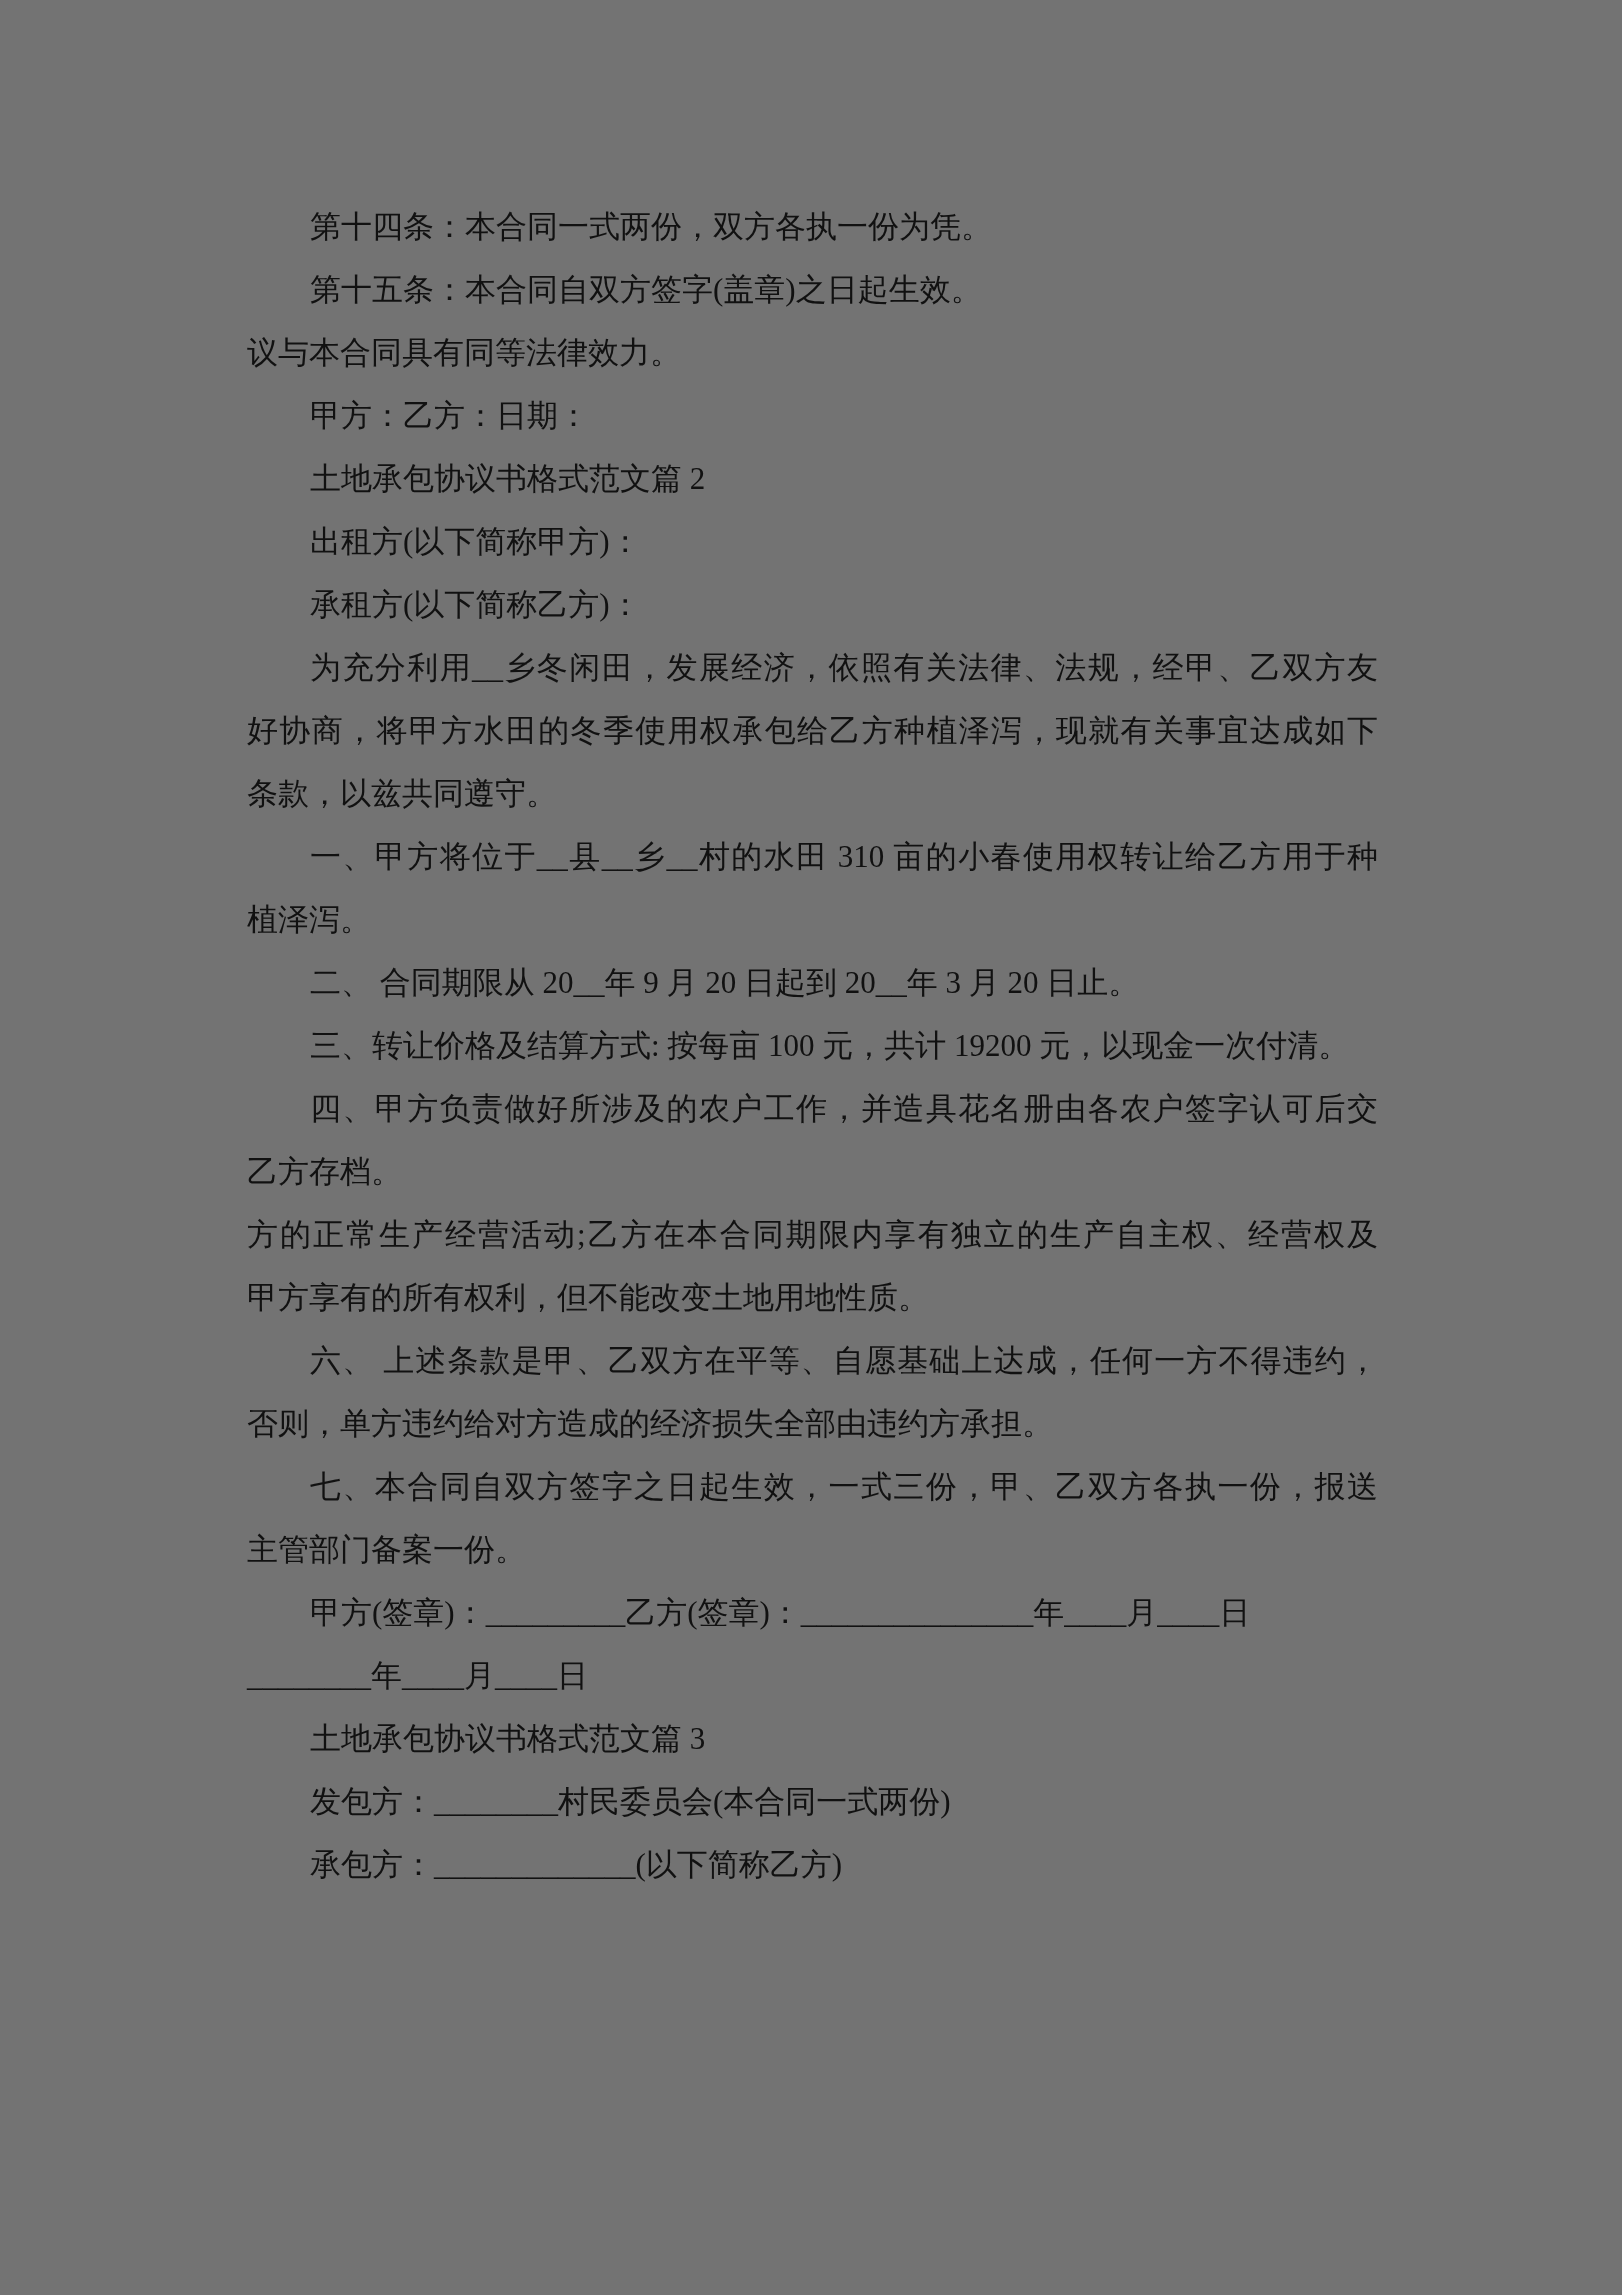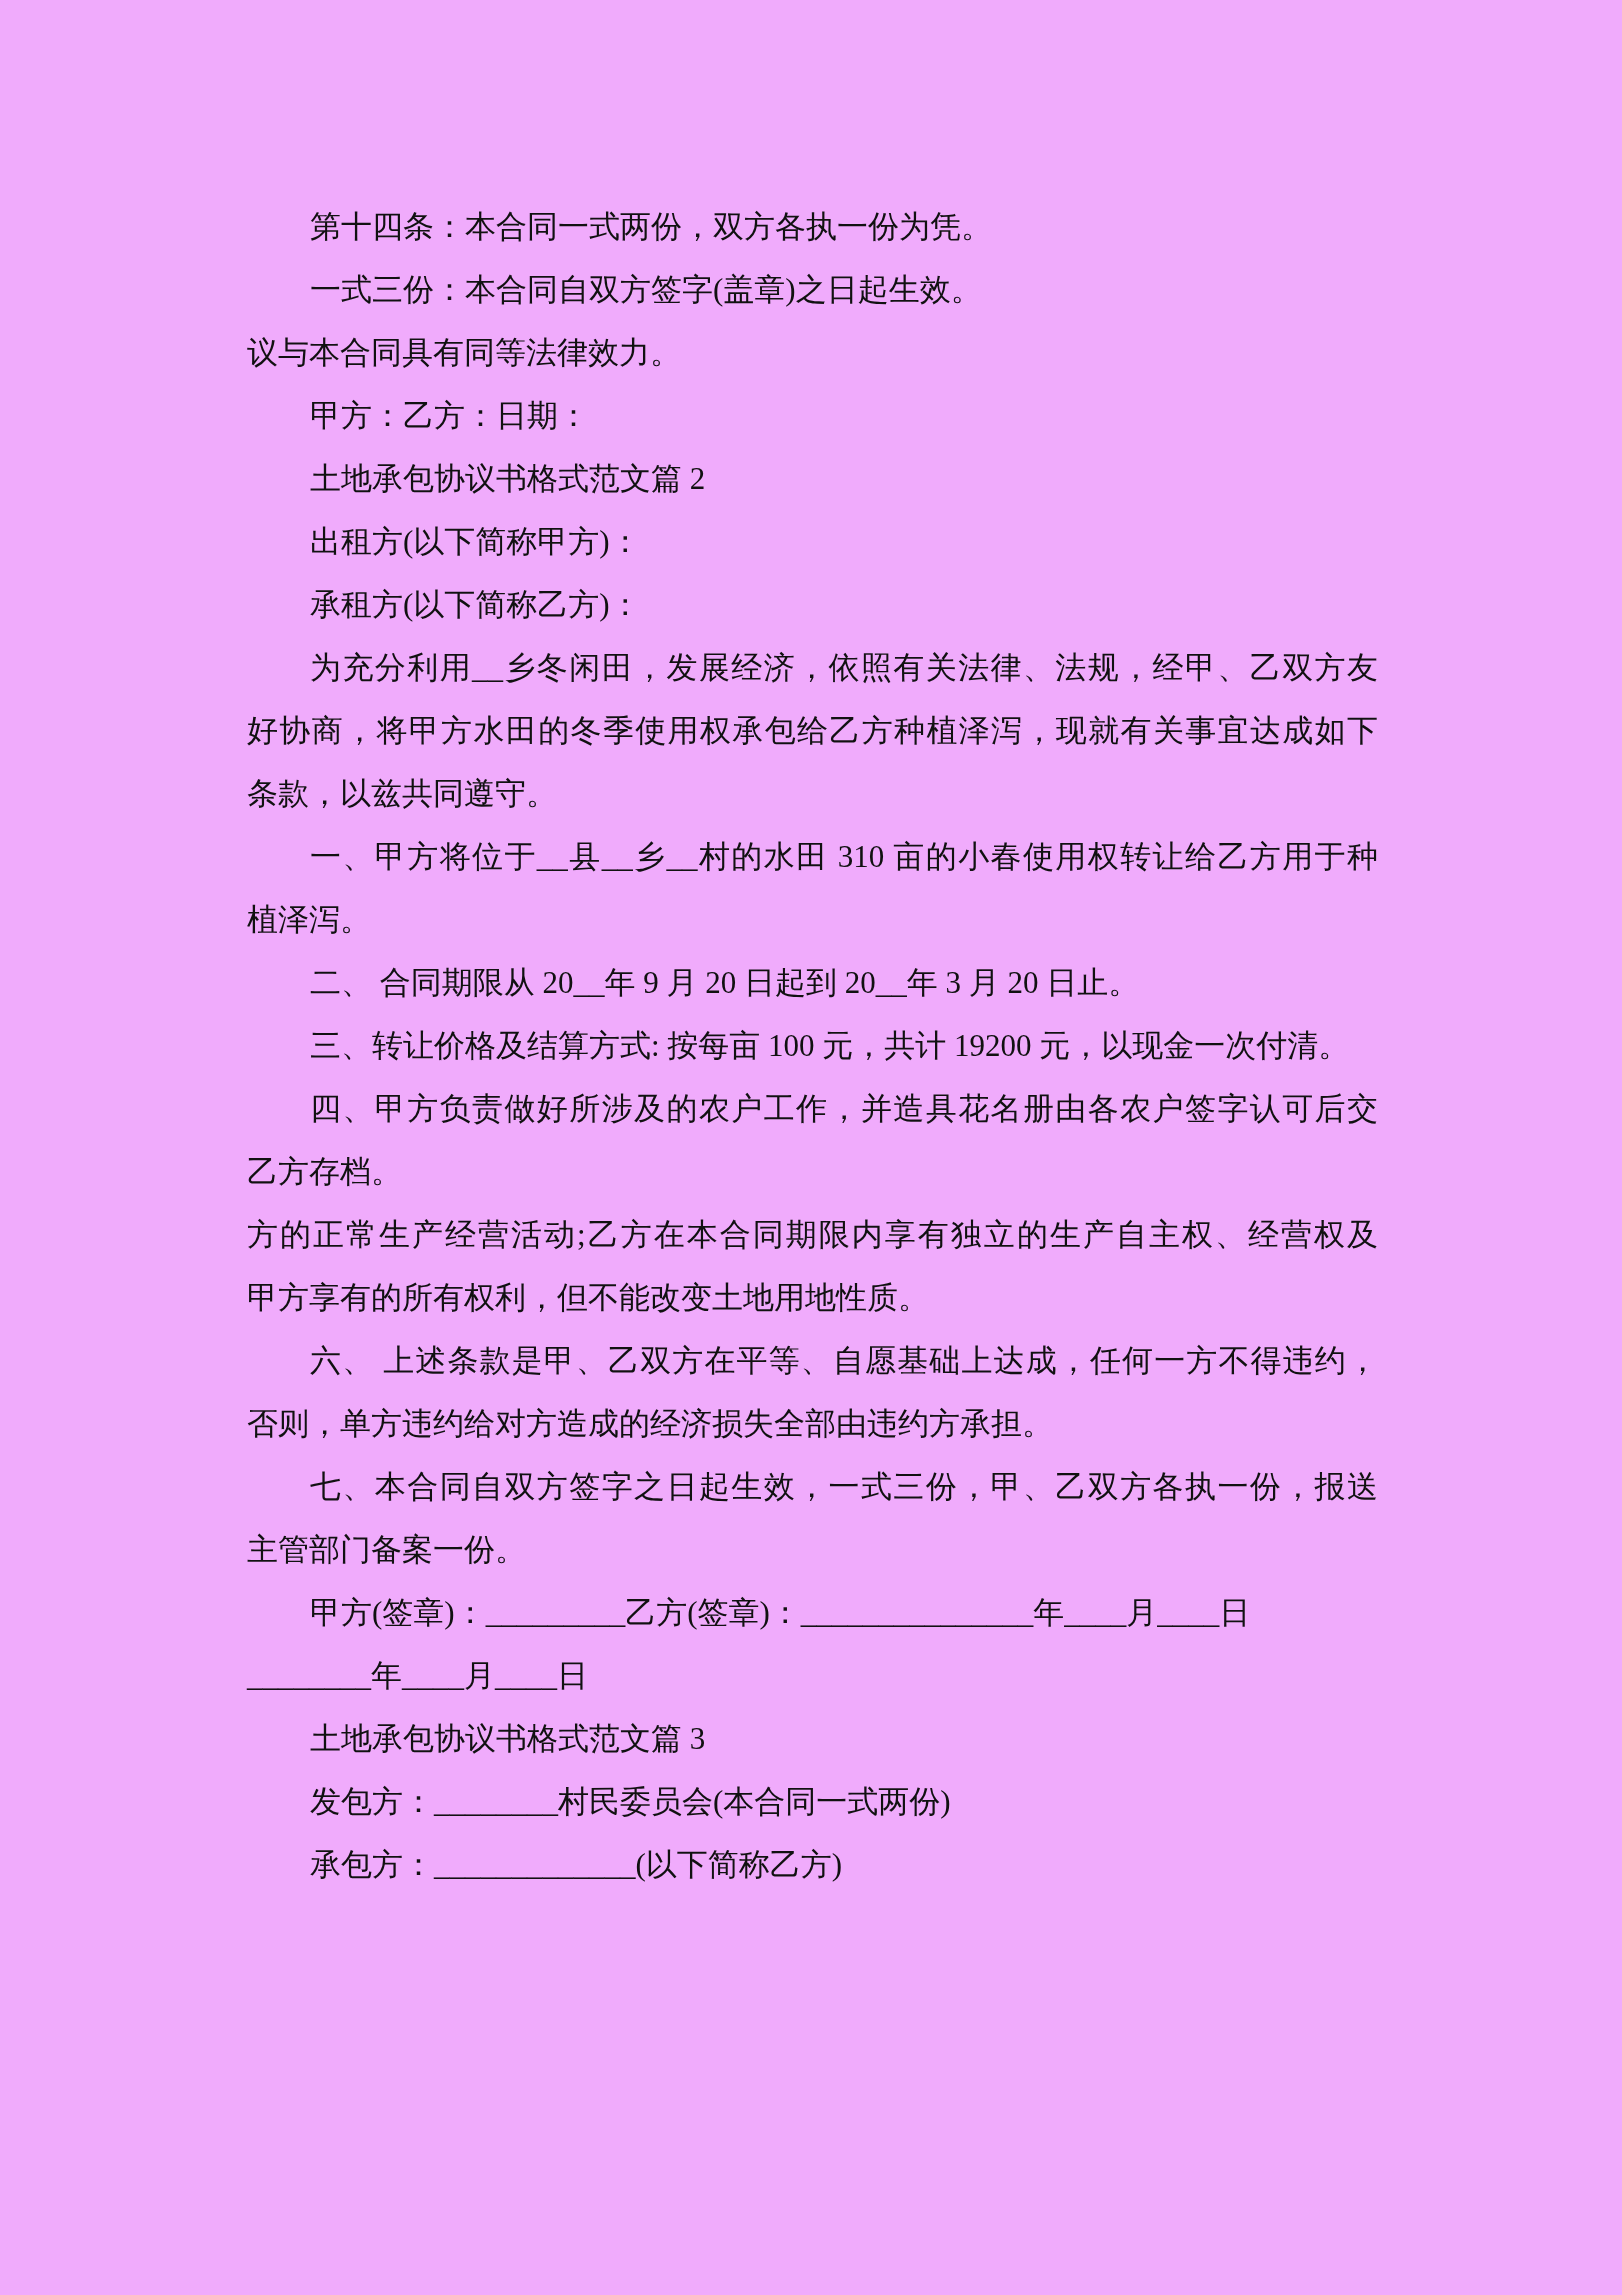--- a/index.html
+++ b/index.html
@@ -12,21 +12,21 @@
     background: #fbfbfb;
     position: relative;
     font-family: "Liberation Serif", "DejaVu Serif", serif;
   }
   .doc-page {
     position: absolute;
     left: 0;
     top: 0;
     width: 1623px;
     height: 2295px;
-    background: #f0abfc;
+    background: #737373;
     overflow: hidden;
   }
   .doc-body {
     position: absolute;
     left: 247px;
     top: 195px;
     width: 1131px;
     color: #111111;
     font-size: 31px;
     line-height: 63px;
@@ -50,21 +50,21 @@
     padding-left: 0;
     text-indent: 63px;
   }
 </style>
 </head>
 <body>
 
 <div class="doc-page">
   <div class="doc-body">
       <div class="line indent">第十四条：本合同一式两份，双方各执一份为凭。</div>
-      <div class="line indent">一式三份：本合同自双方签字(盖章)之日起生效。</div>
+      <div class="line indent">第十五条：本合同自双方签字(盖章)之日起生效。</div>
       <div class="line">议与本合同具有同等法律效力。</div>
       <div class="line indent">甲方：乙方：日期：</div>
       <div class="line indent">土地承包协议书格式范文篇 2</div>
       <div class="line indent">出租方(以下简称甲方)：</div>
       <div class="line indent">承租方(以下简称乙方)：</div>
       <div class="line indent fill">为充分利用__乡冬闲田，发展经济，依照有关法律、法规，经甲、乙双方友</div>
       <div class="line fill">好协商，将甲方水田的冬季使用权承包给乙方种植泽泻，现就有关事宜达成如下</div>
       <div class="line">条款，以兹共同遵守。</div>
       <div class="line indent fill">一、甲方将位于__县__乡__村的水田 310 亩的小春使用权转让给乙方用于种</div>
       <div class="line">植泽泻。</div>

